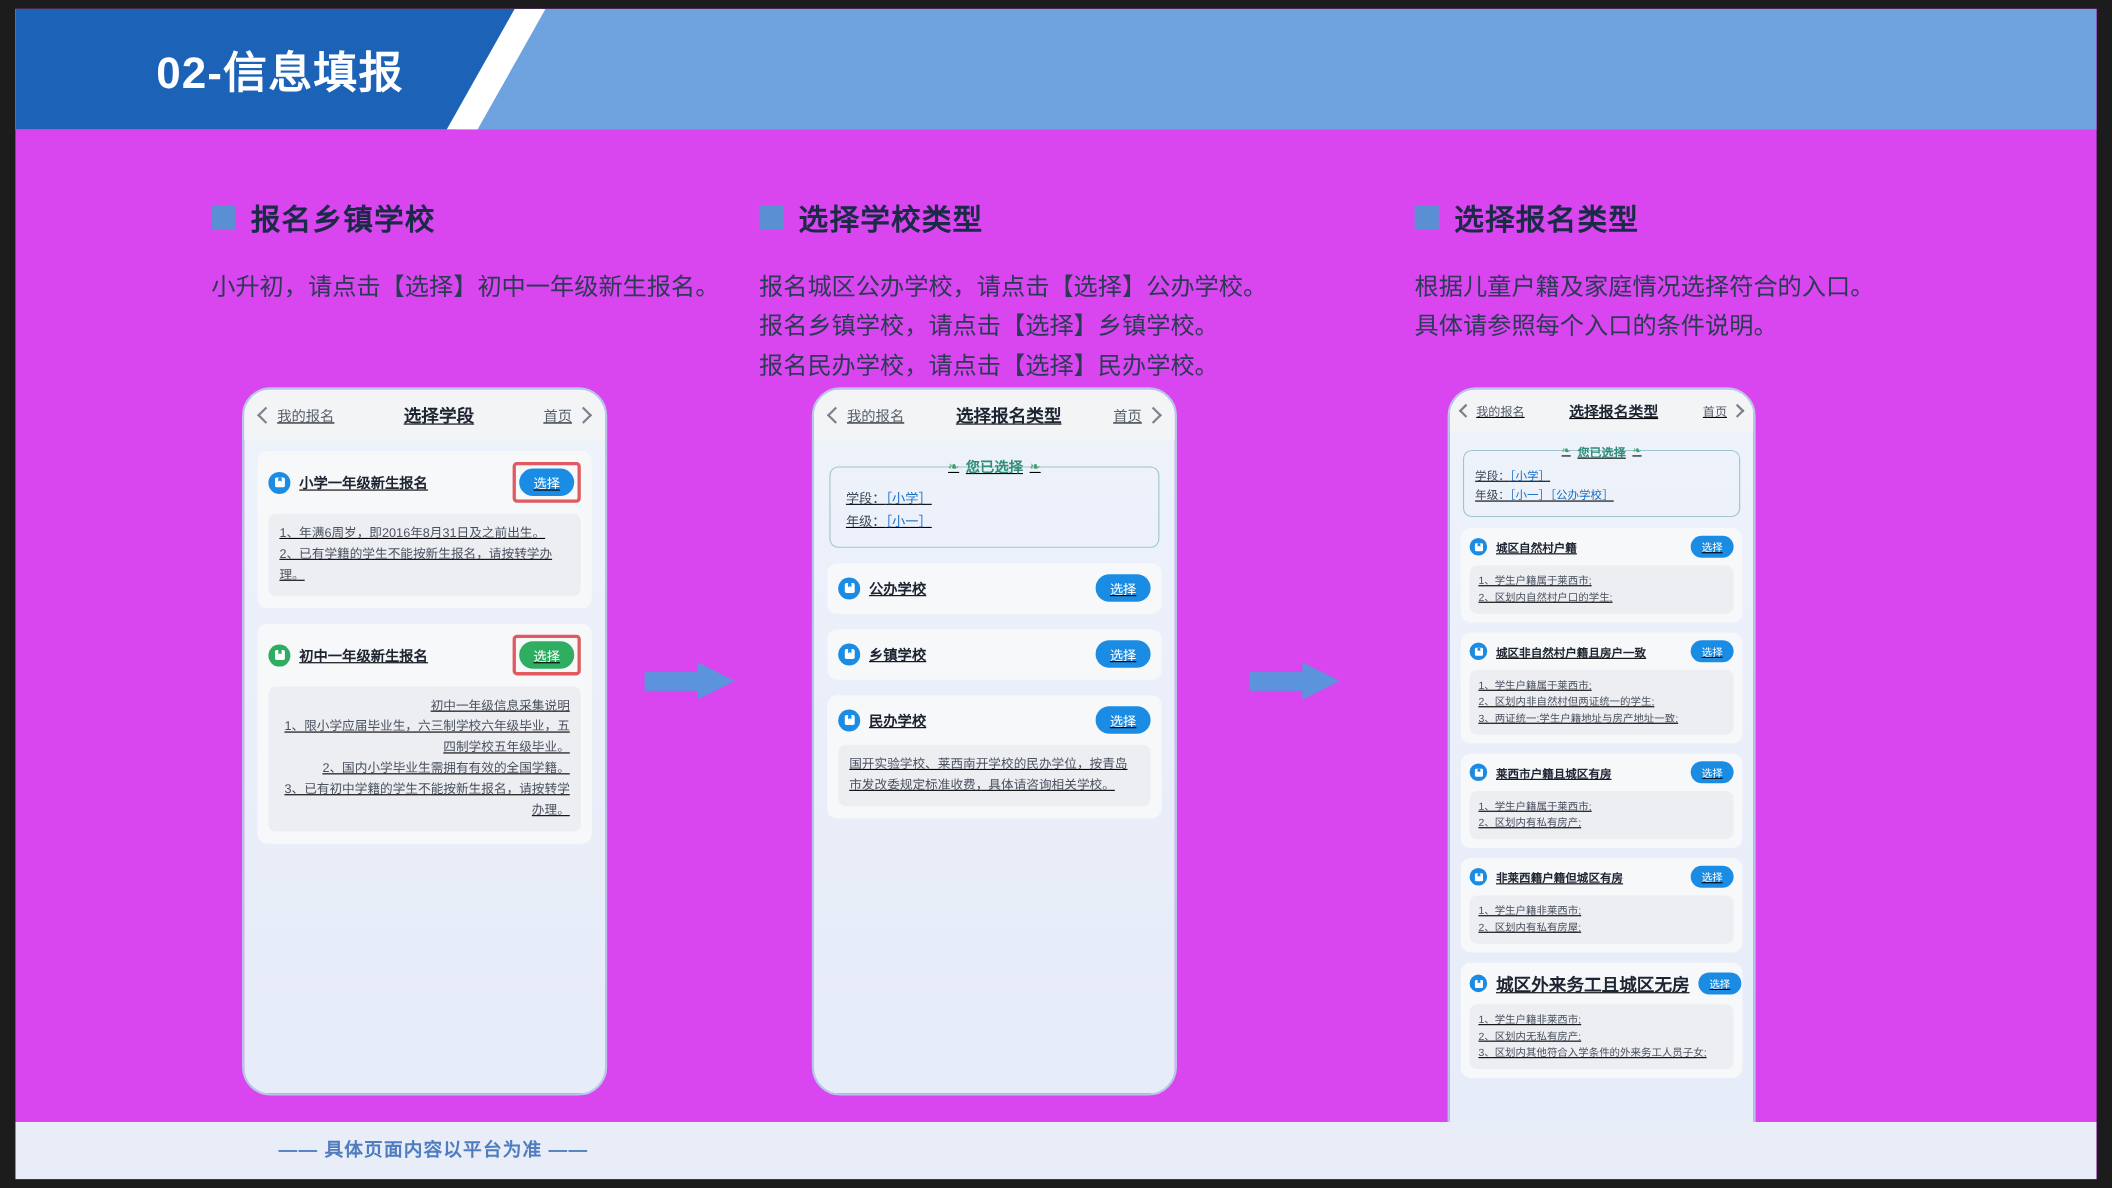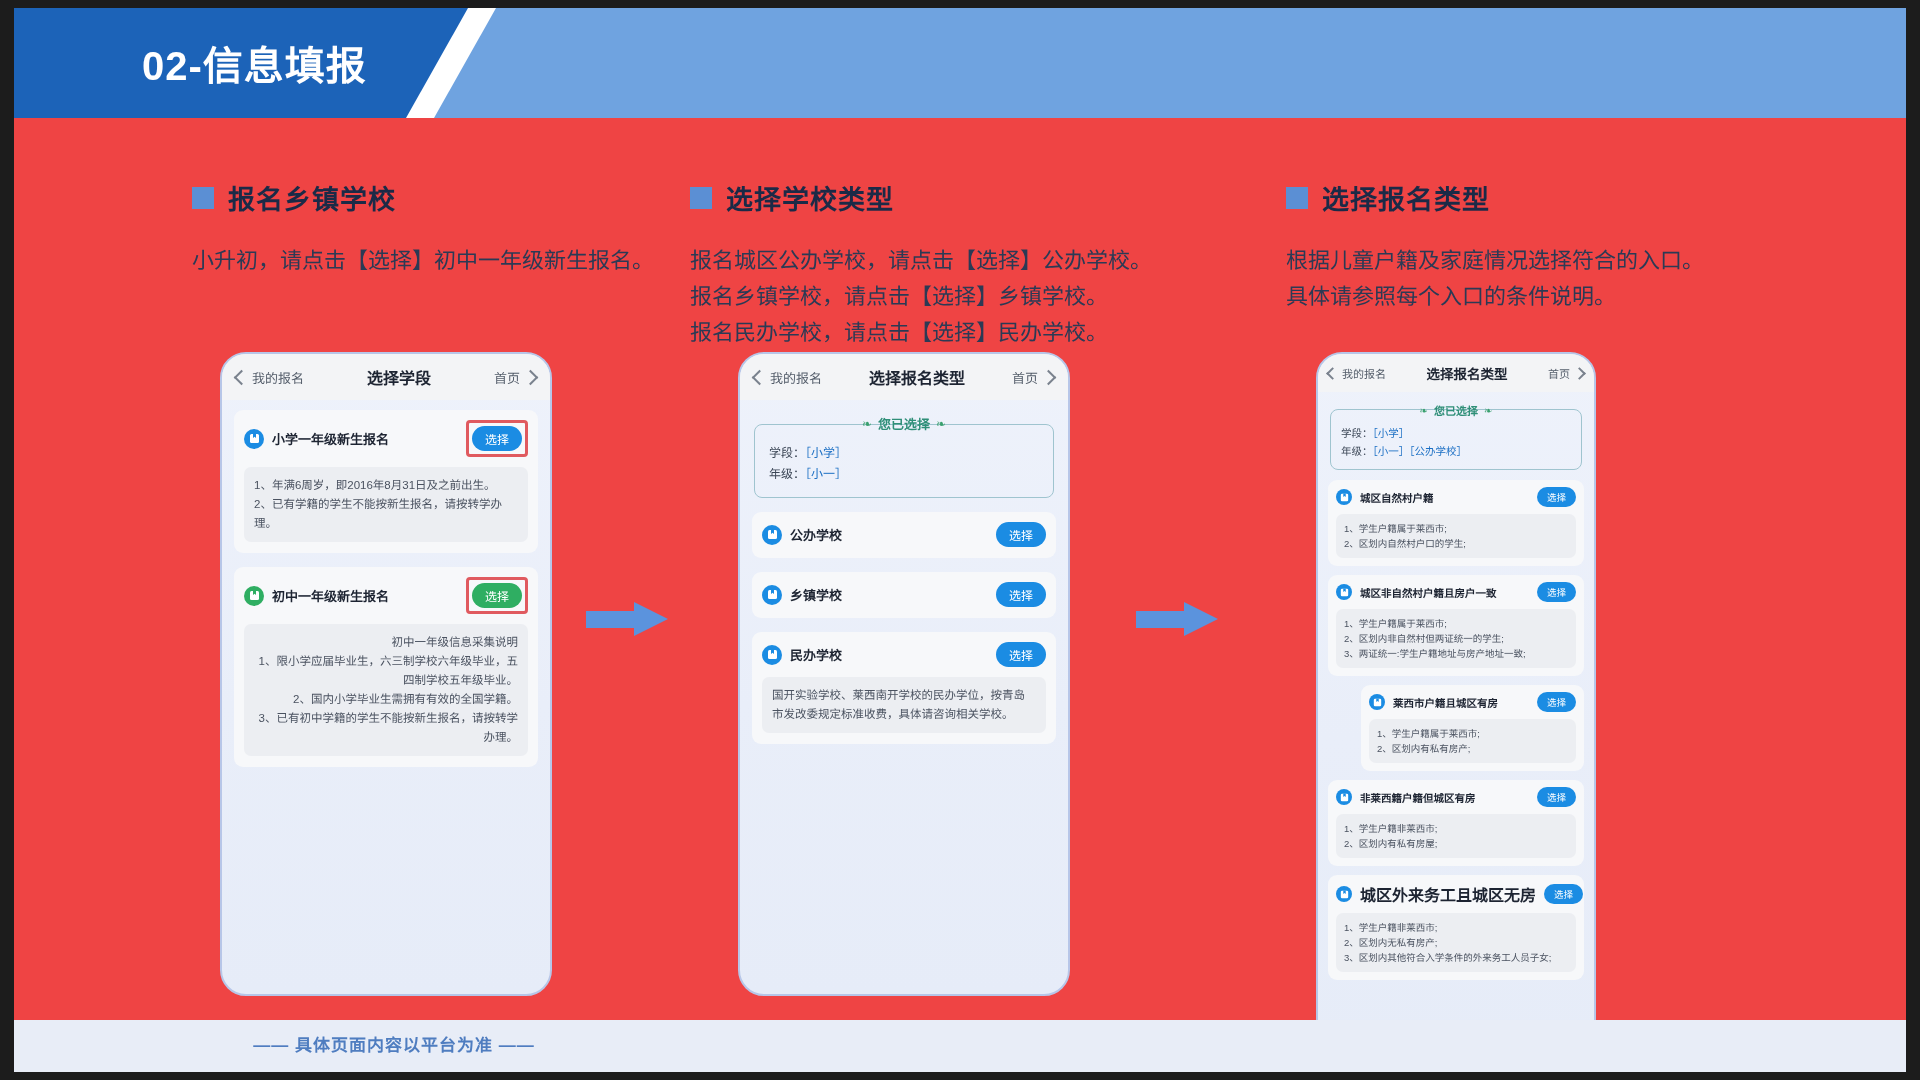--- a/index.html
+++ b/index.html
@@ -4,21 +4,21 @@
 <style>
   html,body{margin:0;padding:0;}
   body{
     width:1920px;height:1080px;overflow:hidden;
     background:#1c1c1c;
     font-family:"Liberation Sans","DejaVu Sans",sans-serif;
     -webkit-font-smoothing:antialiased;
   }
   .slide{
     position:absolute;left:14px;top:8px;width:1892px;height:1064px;
-    background:#ef4444;overflow:hidden;
+    background:#d946ef;overflow:hidden;
   }
   
   .header{position:absolute;left:0;top:0;width:1892px;height:110px;overflow:hidden;}
   .hdr-light{
     position:absolute;left:0;top:0;width:1892px;height:110px;
     background:#6fa3e0;
   }
   .hdr-dark{
     position:absolute;left:0;top:0;width:500px;height:110px;
     background:#1c63b8;
@@ -38,20 +38,21 @@
   .col{position:absolute;top:170px;}
   .col-head{display:flex;align-items:center;gap:14px;margin-bottom:26px;}
   .bullet{width:22px;height:22px;background:#5b8fd4;display:block;}
   .col-title{font-size:27px;font-weight:bold;color:#1b2a47;letter-spacing:1px;}
   .col-line{font-size:22px;color:#2b3a55;line-height:36px;white-space:nowrap;}
   
   .phone{
     position:absolute;border:2px solid #b7c6e8;border-radius:26px;
     background:linear-gradient(180deg,#eef2fb 0%,#e9eef9 55%,#e6ecf8 100%);
     overflow:hidden;
+    text-decoration:underline;
   }
   .ph-top{
     background:#f3f4f6;height:46px;display:flex;align-items:center;
     padding:0 14px;box-sizing:border-box;
   }
   .ph-back{display:flex;align-items:center;gap:5px;color:#555e6b;font-size:13px;}
   .chev{display:inline-block;width:9px;height:9px;border-left:2px solid #7a828e;border-bottom:2px solid #7a828e;transform:rotate(45deg);}
   .chev-r{display:inline-block;width:9px;height:9px;border-right:2px solid #7a828e;border-top:2px solid #7a828e;transform:rotate(45deg);}
   .ph-title{flex:1;text-align:center;font-size:16px;font-weight:bold;color:#1d2432;}
   .ph-home{display:flex;align-items:center;gap:5px;color:#555e6b;font-size:13px;}
@@ -340,21 +341,21 @@
               </svg>
           </span>
           <span class="card-name" style="font-size:10.5px;">城区非自然村户籍且房户一致</span>
           <span class="btn" style="font-size:9.5px;padding:3px 10px;">选择</span>
         </div>
         <div class="desc" style="white-space:pre-line;font-size:9.5px;line-height:15px;margin-top:7px;padding:7px 8px;">1、学生户籍属于莱西市;
 2、区划内非自然村但两证统一的学生;
 3、两证统一:学生户籍地址与房产地址一致;</div>
       </div>
 
-      <div class="card" style="padding:7px 8px 8px 8px;margin-bottom:9px;margin-left:33px;">
+      <div class="card" style="padding:7px 8px 8px 8px;margin-bottom:9px;">
         <div class="card-row">
           <span class="ic" style="width:16px;height:16px;">
             <svg width="9" height="9" viewBox="0 0 11 11">
                 <rect x="1" y="1" width="9" height="9" rx="1.5" fill="#fff"></rect>
                 <path d="M4 1 h3 v4 l-1.5 -1.2 L4 5 z" fill="#1b8ce3"></path>
               </svg>
           </span>
           <span class="card-name" style="font-size:10.5px;">莱西市户籍且城区有房</span>
           <span class="btn" style="font-size:9.5px;padding:3px 10px;">选择</span>
         </div>

